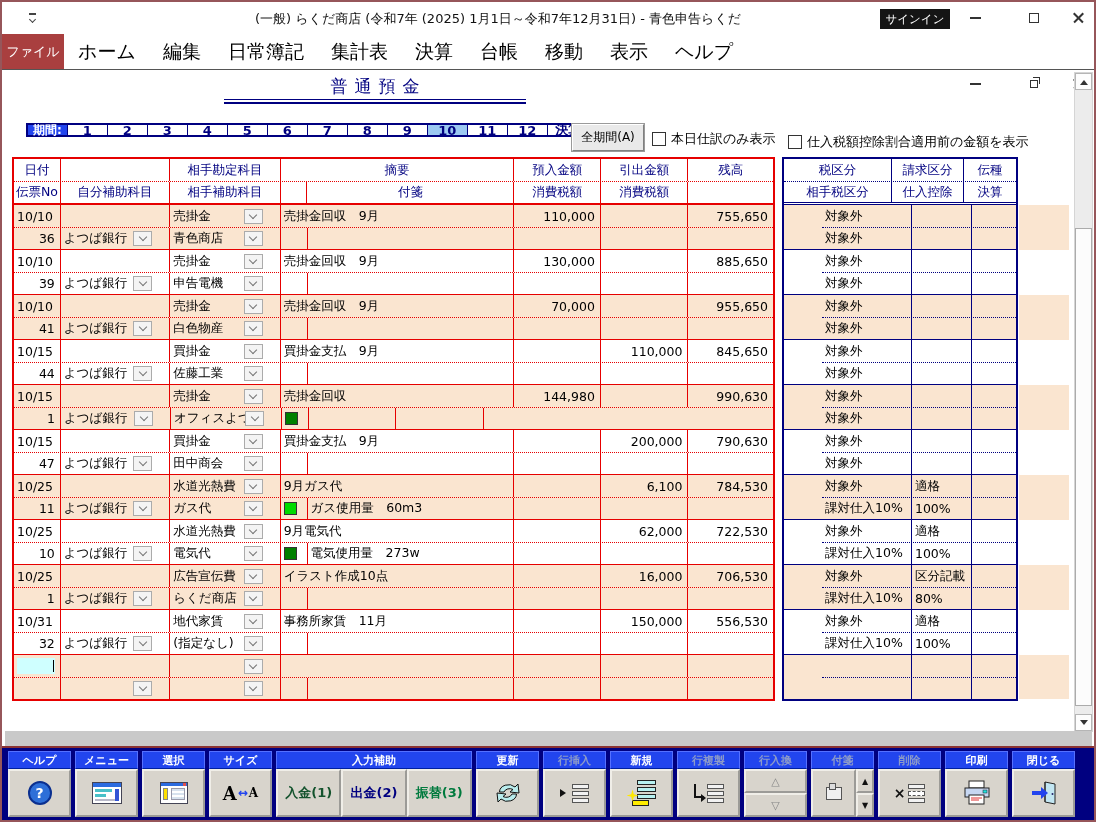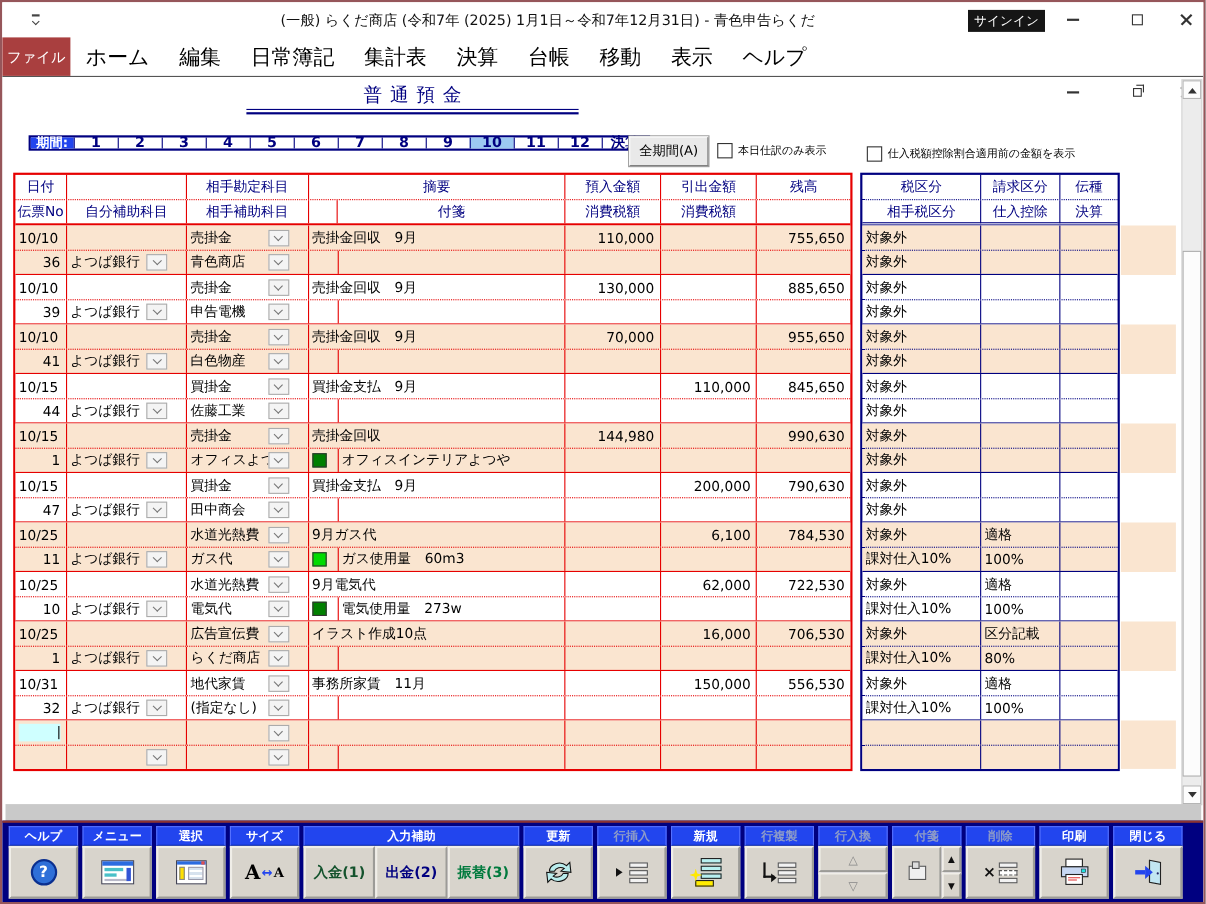--- a/index.html
+++ b/index.html
@@ -44,39 +44,39 @@
   
   .period{position:absolute;left:24px;top:121px;height:14px;display:flex;border:2px solid var(--navy);box-sizing:border-box;background:#fff;}
   .plabel{background:var(--blue);color:#fff;font-size:12px;font-weight:bold;display:flex;align-items:center;padding:0 5px;}
   .pmonth{width:40px;display:flex;align-items:center;justify-content:center;border-left:1px solid var(--navy);
     font-size:13px;font-weight:bold;color:var(--navy);cursor:pointer;box-sizing:border-box;}
   .pmonth.sel{background:var(--selblue);}
   .pmonth.closing{width:42px;}
   .allbtn{position:absolute;left:570px;top:122px;width:70px;height:25px;background:#E9E9E9;
     border:1px solid #808080;border-top-color:#fff;border-left-color:#fff;box-shadow:0 0 0 1px #9a9a9a;
     font-size:12px;display:flex;align-items:center;justify-content:center;cursor:pointer;}
-  .chk{position:absolute;display:flex;align-items:center;gap:5px;font-size:10px;cursor:pointer;}
+  .chk{position:absolute;display:flex;align-items:center;gap:5px;font-size:13px;cursor:pointer;}
   .chk .box{width:12px;height:12px;border:1px solid #333;background:#fff;flex:none;}
   .chk1{left:650px;top:128px;} .chk2{left:786px;top:131px;}
 
   
   .ltable{position:absolute;left:10px;top:155px;width:763px;height:544px;border:2px solid var(--red);box-sizing:border-box;background:#fff;}
   .rtable{position:absolute;left:780px;top:155px;width:236px;height:544px;border:2px solid var(--navy);box-sizing:border-box;background:#fff;}
   .lhead{height:46px;border-bottom:2px solid var(--red);box-sizing:border-box;}
   .rhead{height:46px;border-bottom:3px double var(--navy);box-sizing:border-box;}
   .hline{display:flex;height:22px;}
   .hline.h2{border-top:1px dotted var(--red);box-sizing:border-box;}
   .rtable .hline.h2{border-top-color:var(--navy);}
   .hc{box-sizing:border-box;border-right:1px solid var(--red);display:flex;align-items:center;justify-content:center;
     color:var(--navy);font-size:12.5px;overflow:hidden;white-space:nowrap;}
   .hc.last{border-right:none;}
   .rtable .hc{border-right-color:var(--navy);}
   .entry{height:45px;border-bottom:1px solid var(--red);box-sizing:border-box;}
   .entry:last-child{border-bottom:none;height:44px;}
-  .rtable .entry{border-bottom-color:var(--navy);}
+  .rtable .entry{border-bottom-color:var(--navy);padding-left:38px;}
   .entry.peach{background:var(--peach);}
   .eline{display:flex;height:22px;}
   .eline.l2{border-top:1px dotted var(--red);box-sizing:border-box;}
   .rtable .eline.l2{border-top-color:var(--navy);}
   .cell{box-sizing:border-box;border-right:1px solid var(--red);padding:0 3px;display:flex;align-items:center;
     font-size:12.5px;overflow:hidden;white-space:nowrap;}
   .cell.last{border-right:none;}
   .rtable .cell{border-right-color:var(--navy);}
   .cd{width:47px;} .co{width:110px;} .cc{width:111px;} .cs{width:235px;}
   .cf{width:27px;} .ct{width:208px;}
@@ -432,21 +432,20 @@
             </div>
             <div class="cell cc combo-cell">
               <span class="ctext">オフィスよつや</span>
               <span class="combo">
                 <i></i>
               </span>
             </div>
             <div class="cell cf">
               <span class="flagsq" style="background:#008000"></span>
             </div>
-            <div class="cell ct">オフィスインテリアよつや</div>
             <div class="cell ca1"></div>
             <div class="cell ca2"></div>
             <div class="cell cb last"></div>
           </div>
         </div>
         <div class="entry">
           <div class="eline">
             <div class="cell cd">10/15</div>
             <div class="cell co"></div>
             <div class="cell cc combo-cell">

